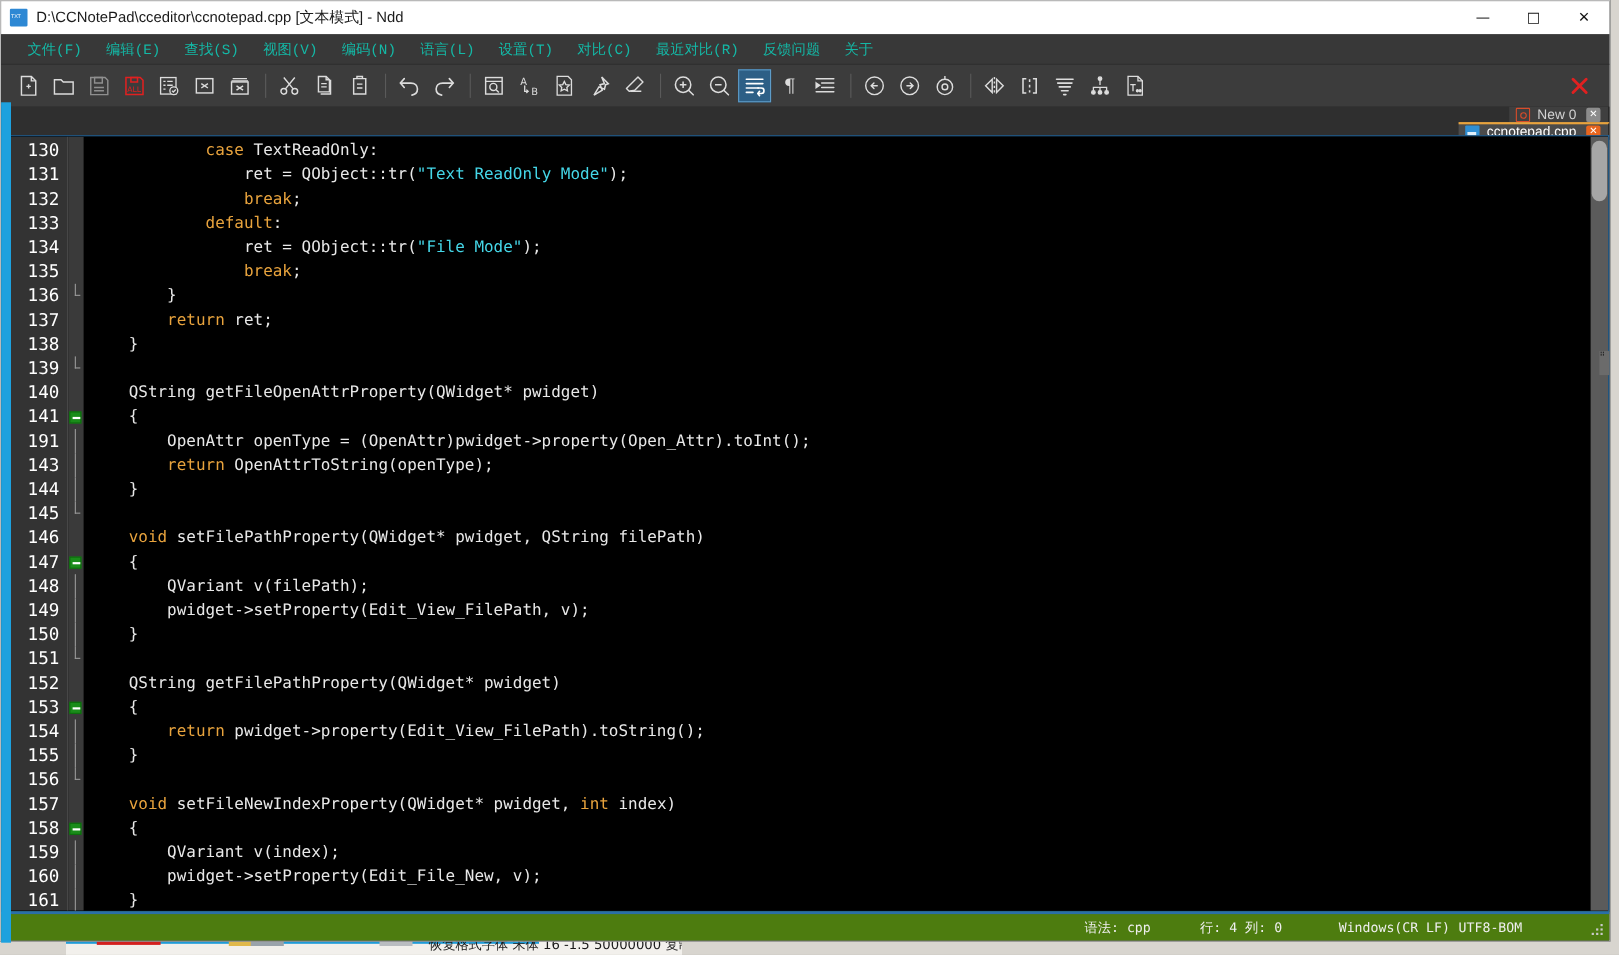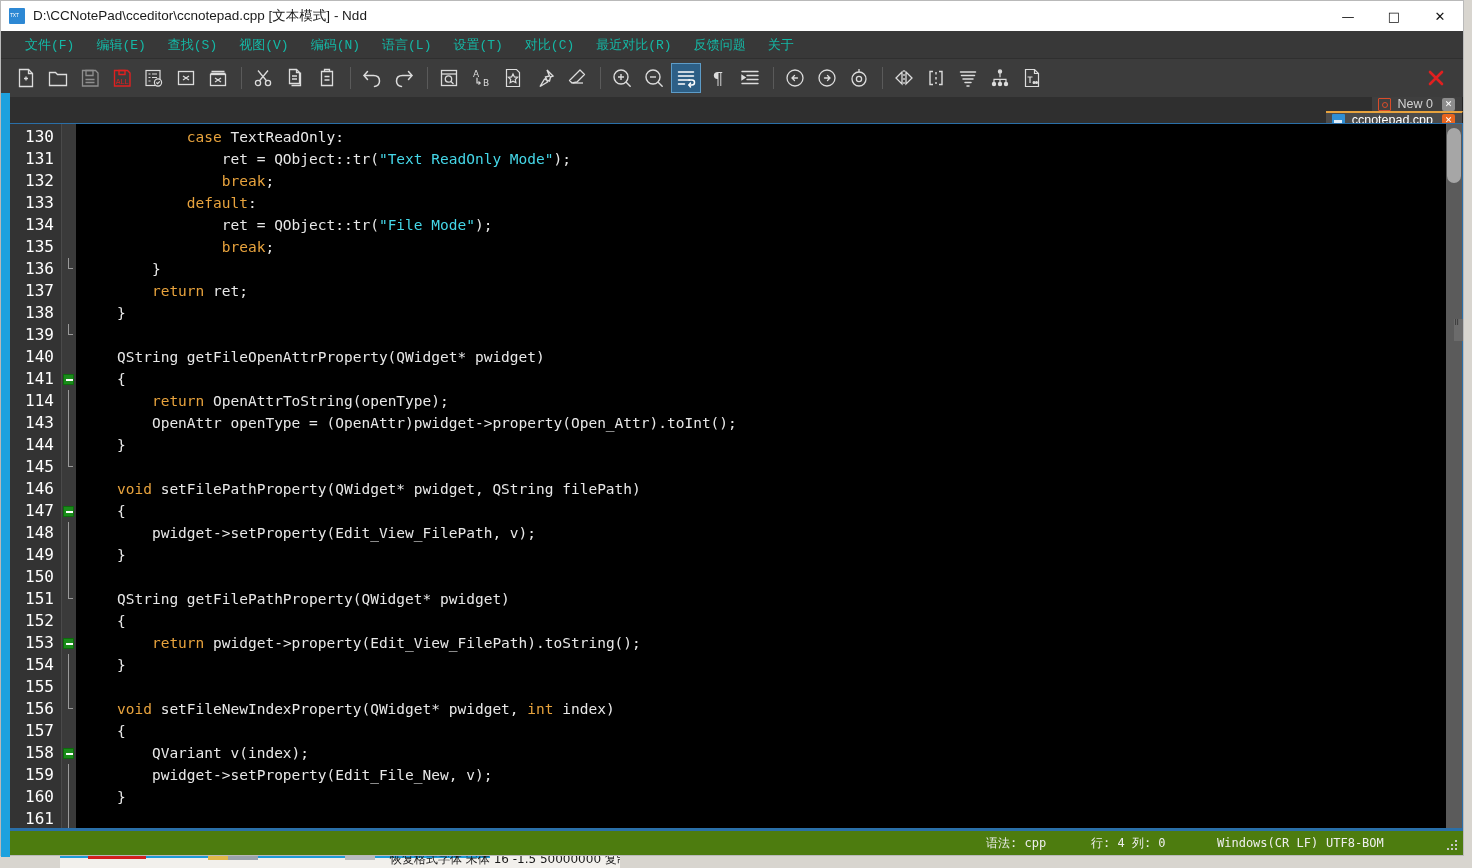--- a/index.html
+++ b/index.html
@@ -599,21 +599,21 @@
             <div class="lineno">132</div>
             <div class="lineno">133</div>
             <div class="lineno">134</div>
             <div class="lineno">135</div>
             <div class="lineno">136</div>
             <div class="lineno">137</div>
             <div class="lineno">138</div>
             <div class="lineno">139</div>
             <div class="lineno">140</div>
             <div class="lineno">141</div>
-            <div class="lineno">114</div>
+            <div class="lineno">191</div>
             <div class="lineno">143</div>
             <div class="lineno">144</div>
             <div class="lineno">145</div>
             <div class="lineno">146</div>
             <div class="lineno">147</div>
             <div class="lineno">148</div>
             <div class="lineno">149</div>
             <div class="lineno">150</div>
             <div class="lineno">151</div>
             <div class="lineno">152</div>
@@ -707,26 +707,27 @@
             <div class="codeline"><span class="def">            </span><span class="kw">break</span><span class="def">;</span></div>
             <div class="codeline"><span class="def">        </span><span class="kw">default</span><span class="def">:</span></div>
             <div class="codeline"><span class="def">            ret = QObject::tr(</span><span class="str">"File Mode"</span><span class="def">);</span></div>
             <div class="codeline"><span class="def">            </span><span class="kw">break</span><span class="def">;</span></div>
             <div class="codeline"><span class="def">    }</span></div>
             <div class="codeline"><span class="def">    </span><span class="kw">return</span><span class="def"> ret;</span></div>
             <div class="codeline"><span class="def">}</span></div>
             <div class="codeline"><span class="def"></span></div>
             <div class="codeline"><span class="def">QString getFileOpenAttrProperty(QWidget* pwidget)</span></div>
             <div class="codeline"><span class="def">{</span></div>
+            <div class="codeline"><span class="def">    OpenAttr openType = (OpenAttr)pwidget-&gt;property(Open_Attr).toInt();</span></div>
             <div class="codeline"><span class="def">    </span><span class="kw">return</span><span class="def"> OpenAttrToString(openType);</span></div>
-            <div class="codeline"><span class="def">    OpenAttr openType = (OpenAttr)pwidget-&gt;property(Open_Attr).toInt();</span></div>
             <div class="codeline"><span class="def">}</span></div>
             <div class="codeline"><span class="def"></span></div>
             <div class="codeline"><span class="kw">void</span><span class="def"> setFilePathProperty(QWidget* pwidget, QString filePath)</span></div>
             <div class="codeline"><span class="def">{</span></div>
+            <div class="codeline"><span class="def">    QVariant v(filePath);</span></div>
             <div class="codeline"><span class="def">    pwidget-&gt;setProperty(Edit_View_FilePath, v);</span></div>
             <div class="codeline"><span class="def">}</span></div>
             <div class="codeline"><span class="def"></span></div>
             <div class="codeline"><span class="def">QString getFilePathProperty(QWidget* pwidget)</span></div>
             <div class="codeline"><span class="def">{</span></div>
             <div class="codeline"><span class="def">    </span><span class="kw">return</span><span class="def"> pwidget-&gt;property(Edit_View_FilePath).toString();</span></div>
             <div class="codeline"><span class="def">}</span></div>
             <div class="codeline"><span class="def"></span></div>
             <div class="codeline"><span class="kw">void</span><span class="def"> setFileNewIndexProperty(QWidget* pwidget, </span><span class="kw">int</span><span class="def"> index)</span></div>
             <div class="codeline"><span class="def">{</span></div>

